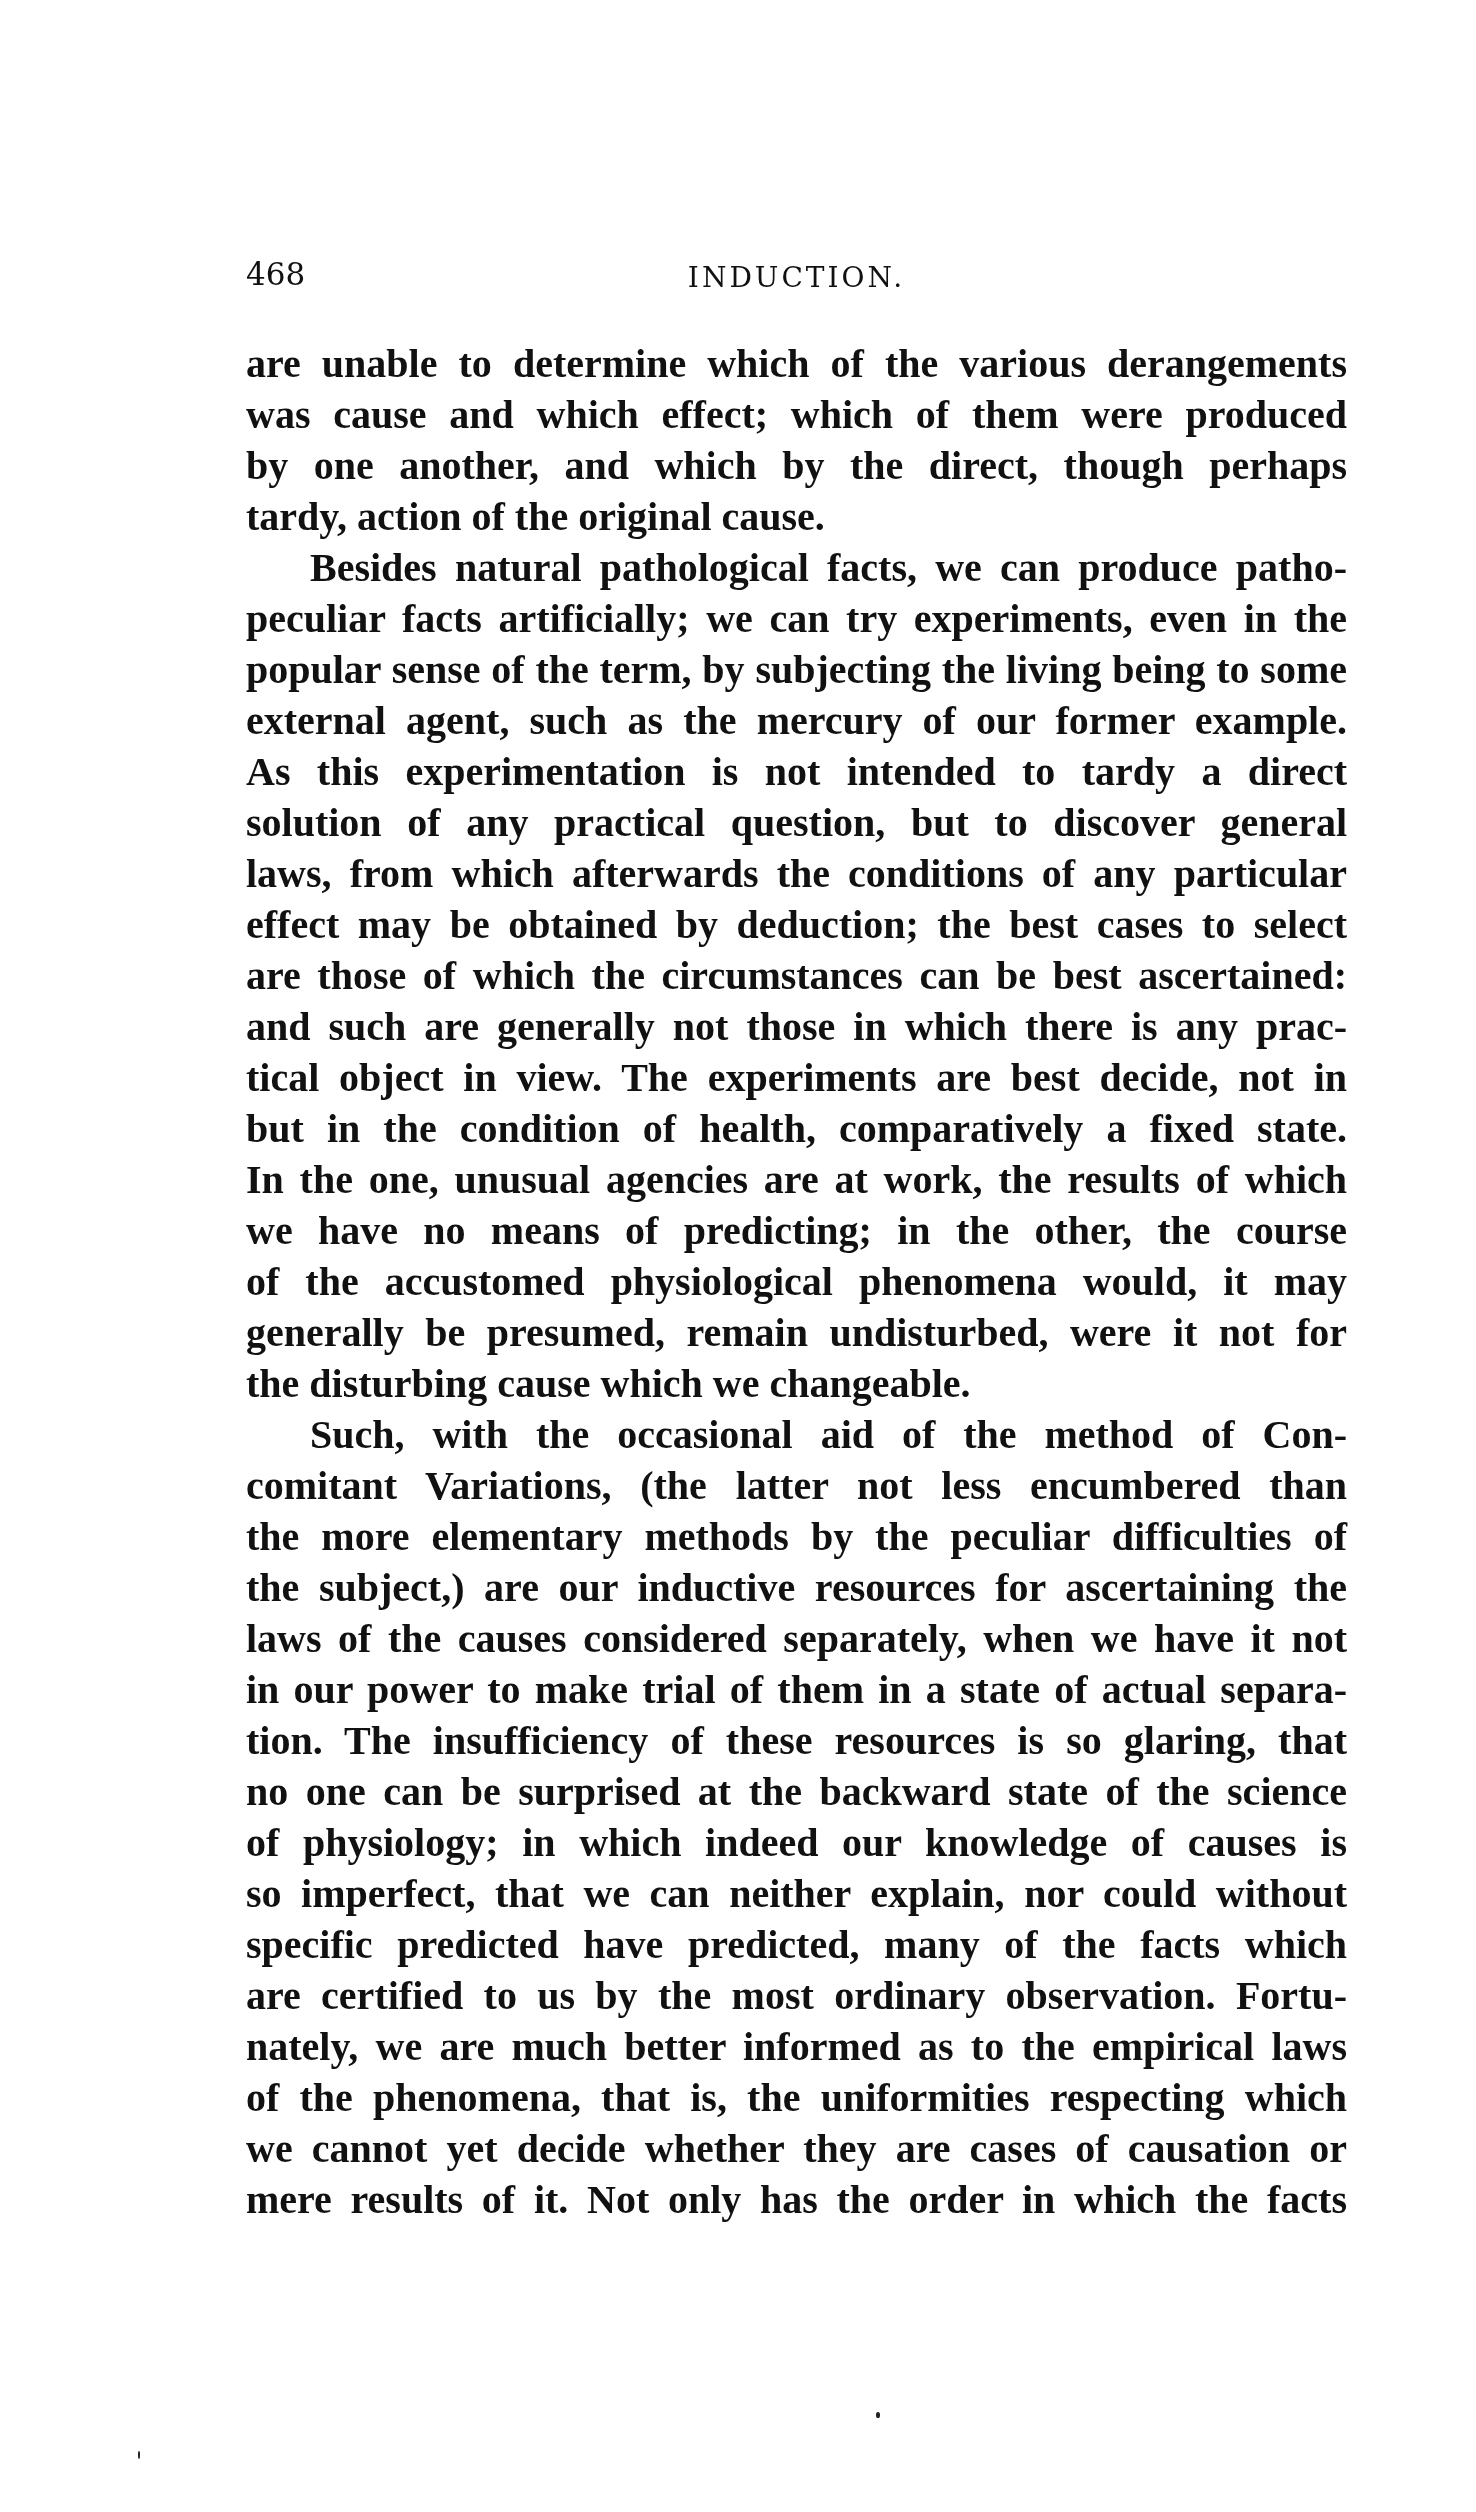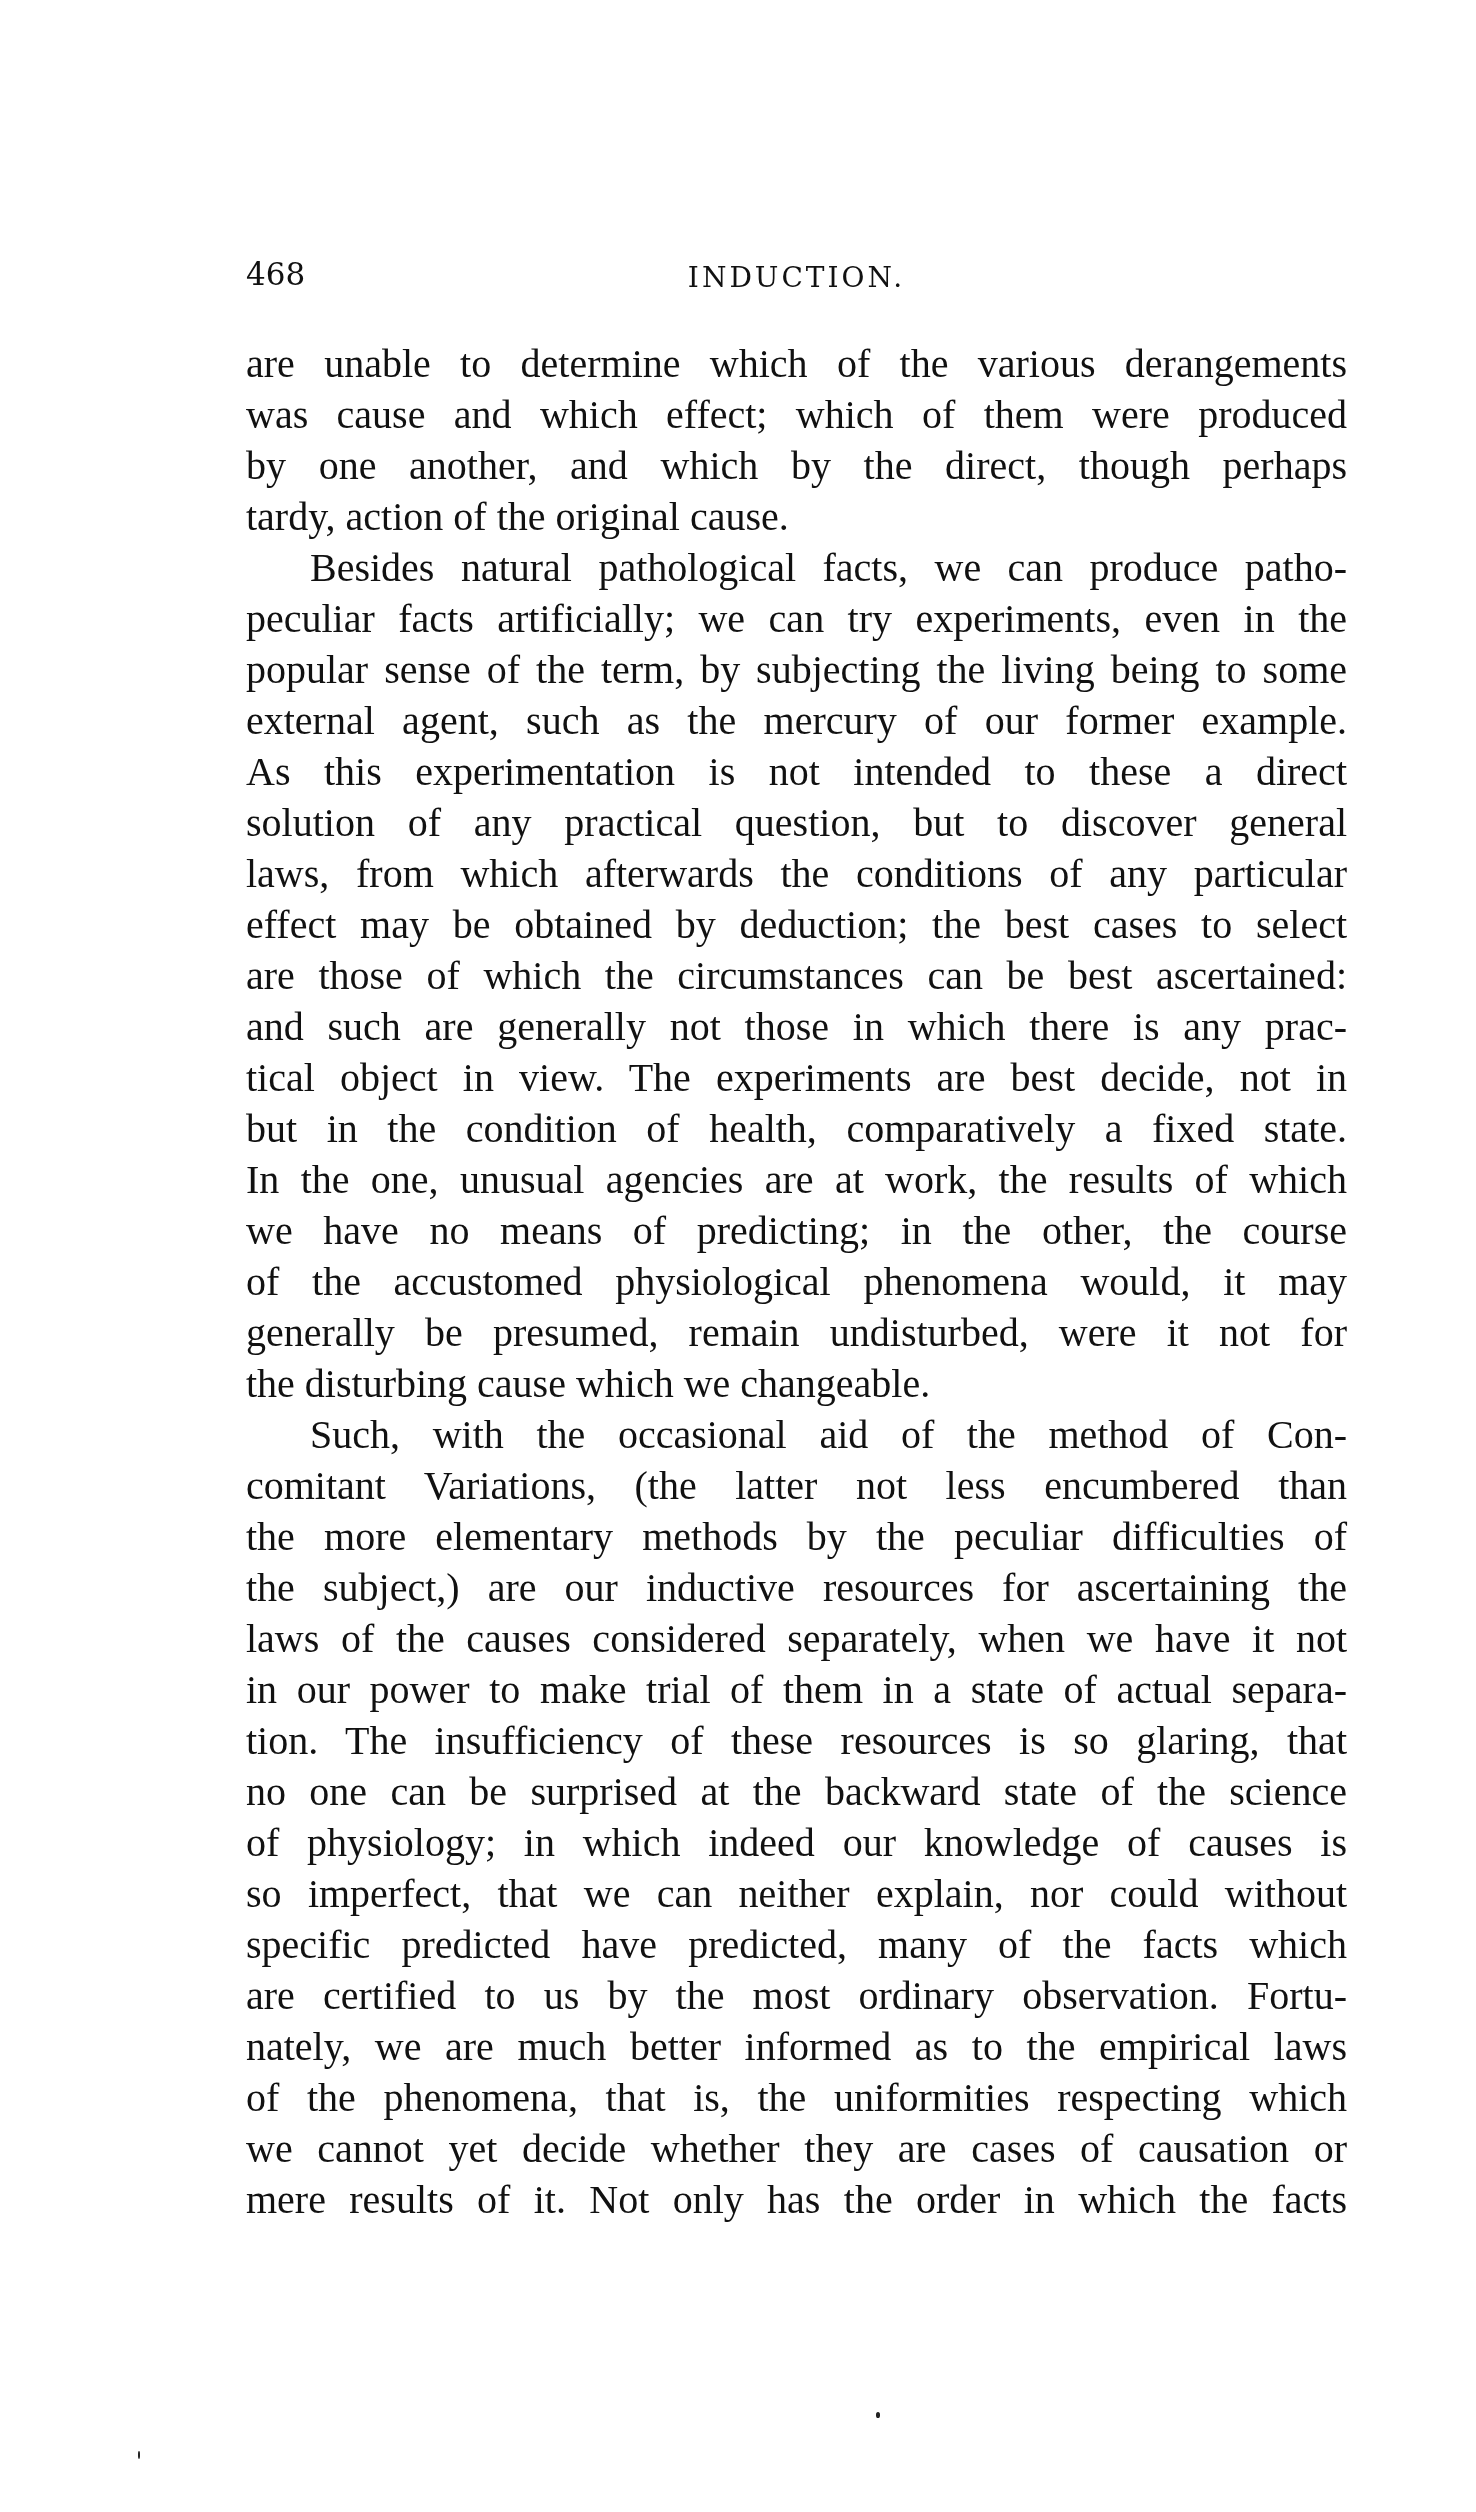--- a/index.html
+++ b/index.html
@@ -1,21 +1,21 @@
 <!DOCTYPE html>
 <html style="font-size:9.5px"><head>
   <meta charset="utf-8">
   <style>
     html, body { margin: 0; padding: 0; background: #ffffff; }
     body { width: 1476px; height: 2512px; position: relative; overflow: hidden; }
     .page { position: absolute; left: 0; top: 0; width: 1476px; height: 2512px; background: #ffffff; margin-left: 32px; }
     .running-head { position: absolute; top: 256px; left: 214px; width: 1101px; height: 42px; font-family: "DejaVu Serif", serif; color: #111; }
     .page-number { position: absolute; left: 0; top: 0; font-size: 31px; }
     .running-title { position: absolute; left: 0; width: 100%; text-align: center; top: 4.8px; font-size: 28px; letter-spacing: 3px; }
-    .body-text { position: absolute; left: 214px; top: 338px; width: 1101px; font-family: "Liberation Serif", serif; font-size: 40px; line-height: 51px; color: #111; }
+    .body-text { position: absolute; left: 214px; top: 338px; width: 1101px; font-family: "Liberation Serif", serif; font-size: 40px; line-height: 51px; color: #111; font-weight: bold; }
     .line { display: block; height: 51px; white-space: nowrap; text-align: justify; text-align-last: justify; }
     .line.last { text-align-last: left; }
     .line.indent { padding-left: 64px; }
     .speck { position: absolute; background: #222; border-radius: 50%; }
   </style>
 </head>
 <body>
 
 <div class="page">
   <div class="running-head">
@@ -25,21 +25,21 @@
 
   <div class="body-text">
     <span class="line">are unable to determine which of the various derangements</span>
     <span class="line">was cause and which effect; which of them were produced</span>
     <span class="line">by one another, and which by the direct, though perhaps</span>
     <span class="line last">tardy, action of the original cause.</span>
     <span class="line indent">Besides natural pathological facts, we can produce patho-</span>
     <span class="line">peculiar facts artificially; we can try experiments, even in the</span>
     <span class="line">popular sense of the term, by subjecting the living being to some</span>
     <span class="line">external agent, such as the mercury of our former example.</span>
-    <span class="line">As this experimentation is not intended to these a direct</span>
+    <span class="line">As this experimentation is not intended to tardy a direct</span>
     <span class="line">solution of any practical question, but to discover general</span>
     <span class="line">laws, from which afterwards the conditions of any particular</span>
     <span class="line">effect may be obtained by deduction; the best cases to select</span>
     <span class="line">are those of which the circumstances can be best ascertained:</span>
     <span class="line">and such are generally not those in which there is any prac-</span>
     <span class="line">tical object in view. The experiments are best decide, not in</span>
     <span class="line">but in the condition of health, comparatively a fixed state.</span>
     <span class="line">In the one, unusual agencies are at work, the results of which</span>
     <span class="line">we have no means of predicting; in the other, the course</span>
     <span class="line">of the accustomed physiological phenomena would, it may</span>

